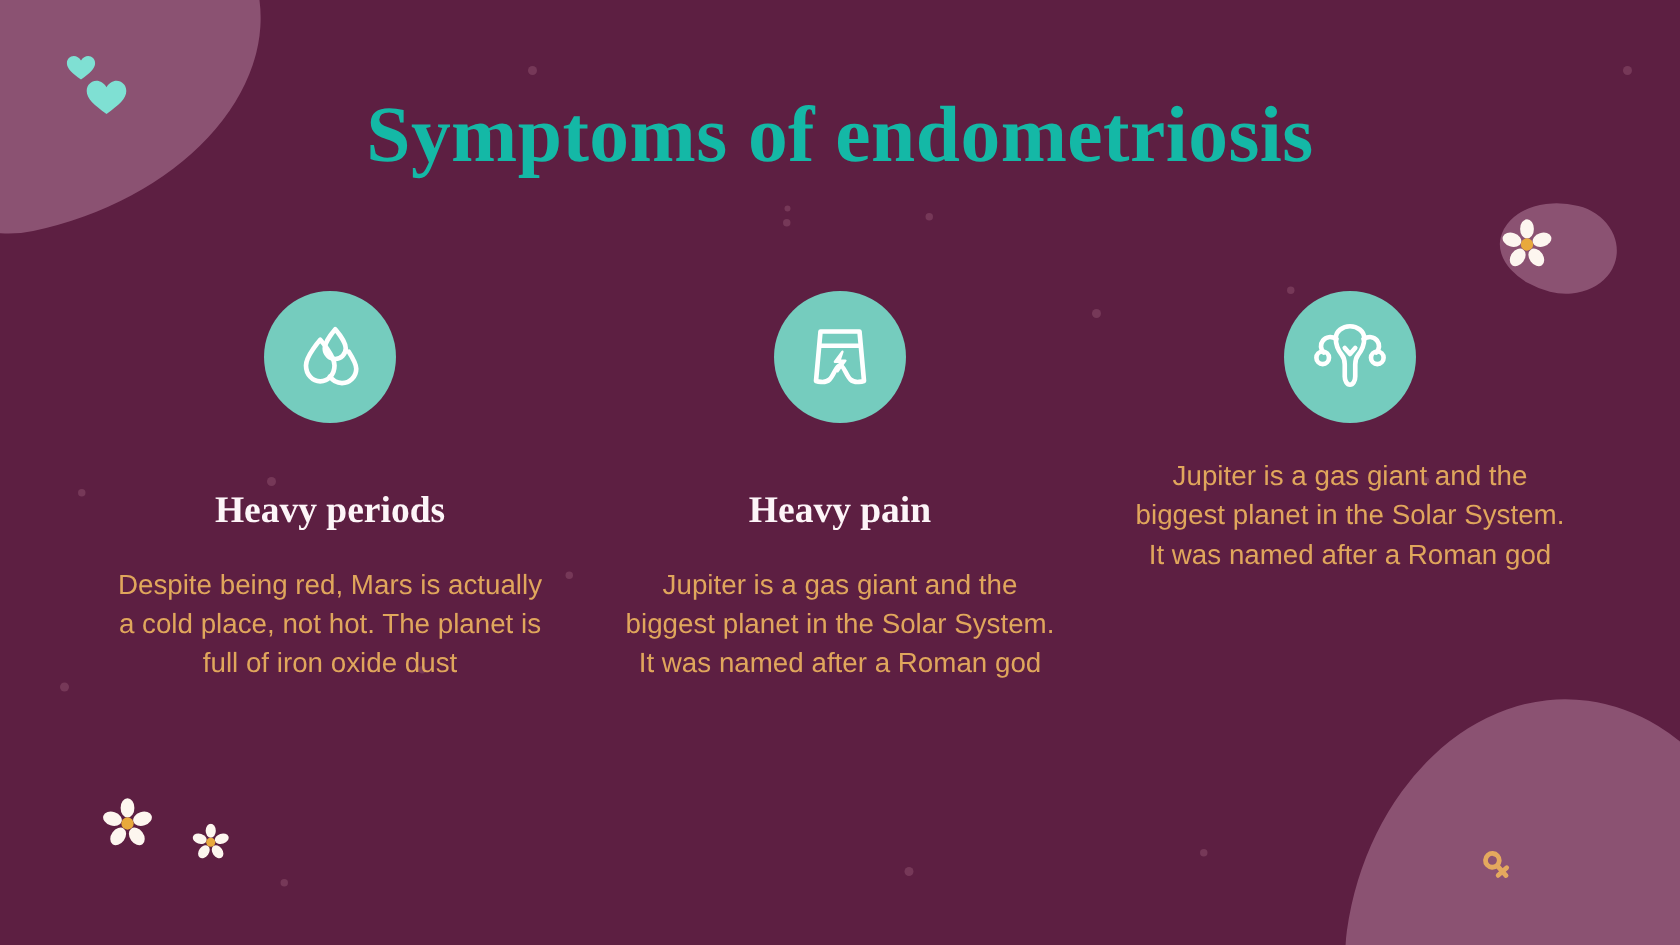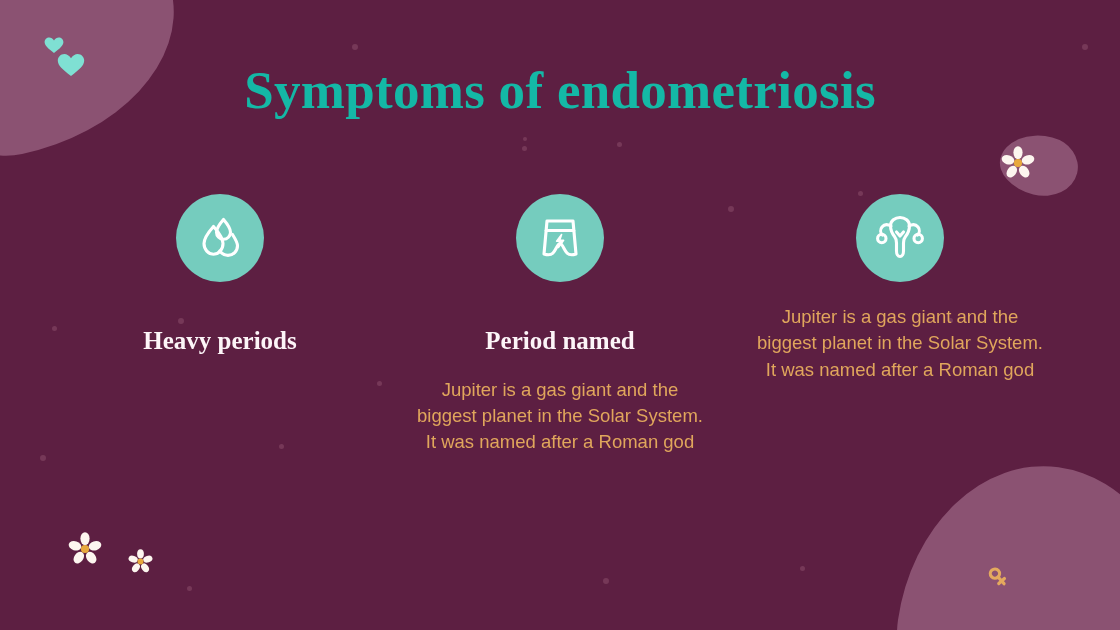--- a/index.html
+++ b/index.html
@@ -221,33 +221,34 @@
       <div class="icon-circle">
         <svg width="52" height="52" viewBox="0 0 52 52">
           <g fill="none" stroke="#ffffff" stroke-width="3.1" stroke-linejoin="round" stroke-linecap="round">
             <path d="M29.5 7.5 C29.5 7.5 36.5 15.6 36.5 20.2 C36.5 24.2 33.3 27.3 29.5 27.3 C25.7 27.3 22.5 24.2 22.5 20.2 C22.5 15.6 29.5 7.5 29.5 7.5 Z"></path>
             <path d="M19.5 14.5 C19.5 14.5 10 25.2 10 31.6 C10 37.6 14.3 42.2 19.5 42.2 C24.7 42.2 29 37.6 29 31.6 C29 25.2 19.5 14.5 19.5 14.5 Z"></path>
             <path d="M38.5 22.5 C40.8 26.1 43.5 30.6 43.5 33.8 C43.5 39.1 39.2 43.4 34 43.4 C30.6 43.4 27.6 41.6 25.9 38.9"></path>
           </g>
         </svg>
       </div>
       <div class="col-heading">Heavy periods</div>
+      <div class="col-body">Despite being red, Mars is actually a cold place, not hot. The planet is full of iron oxide dust</div>
     </div>
 
     <div class="col">
       <div class="icon-circle">
         <svg width="52" height="52" viewBox="0 0 52 52">
           <g fill="none" stroke="#ffffff" stroke-width="3.1" stroke-linejoin="round" stroke-linecap="round">
             <path d="M13 9 L39 9 L42 42 C42 42 36 44 33 41 C30 38 28.5 31.5 26 31.5 C23.5 31.5 22 38 19 41 C16 44 10 42 10 42 Z"></path>
             <path d="M12.2 18.5 L39.8 18.5"></path>
             <path d="M27.6 22.5 L22.6 29.2 L26.6 29.2 L24.4 35.5 L29.6 28.4 L25.6 28.4 Z" fill="#ffffff" stroke-width="1.6"></path>
           </g>
         </svg>
       </div>
-      <div class="col-heading">Period named</div>
+      <div class="col-heading">Heavy pain</div>
       <div class="col-body">Jupiter is a gas giant and the biggest planet in the Solar System. It was named after a Roman god</div>
     </div>
 
     <div class="col">
       <div class="icon-circle">
         <svg width="54" height="50" viewBox="0 0 54 50">
           <g fill="none" stroke="#ffffff" stroke-width="3.1" stroke-linejoin="round" stroke-linecap="round">
             <path d="M17.5 12.5 C17.5 7.8 22 4.5 27 4.5 C32 4.5 36.5 7.8 36.5 12.5 C36.5 17.5 34.5 21 32.5 23.5 C31 25.4 30.5 27.5 30.5 30 L30.5 38 C30.5 41 29 43.5 27 43.5 C25 43.5 23.5 41 23.5 38 L23.5 30 C23.5 27.5 23 25.4 21.5 23.5 C19.5 21 17.5 17.5 17.5 12.5 Z"></path>
             <path d="M18 13 C14.5 11 11 11.5 9 14 C7 16.5 7.3 20 9.5 22"></path>
             <circle cx="8.8" cy="25.5" r="4.2"></circle>

